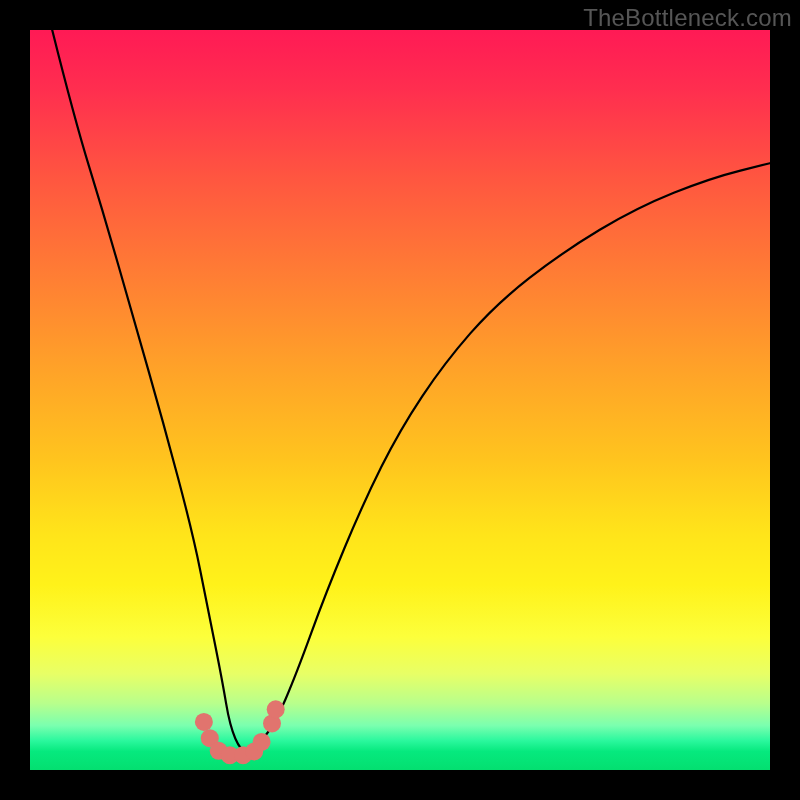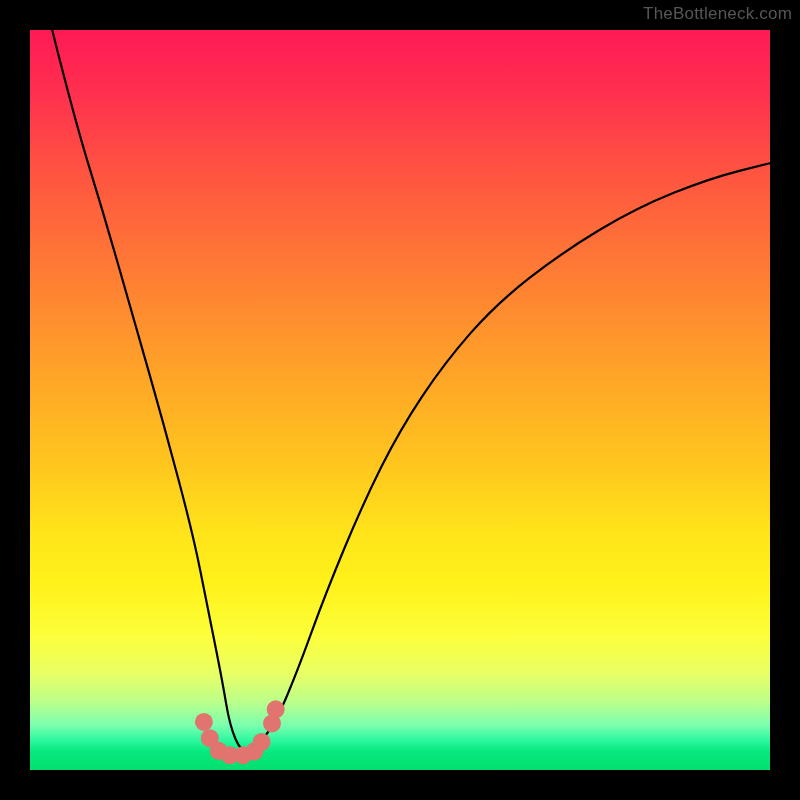--- a/index.html
+++ b/index.html
@@ -41,21 +41,21 @@
       #7affaf 94%,
       #2cf89e 96%,
       #06e97e 97.5%,
       #04df70 100%
     );
   }
   .watermark {
     position: absolute;
     top: 4px;
     right: 8px;
-    font-size: 17px;
+    font-size: 24px;
     font-weight: 400;
     color: #565656;
     letter-spacing: 0.2px;
     user-select: none;
   }
   svg.curve {
     position: absolute;
     top: 0;
     left: 0;
     width: 740px;

